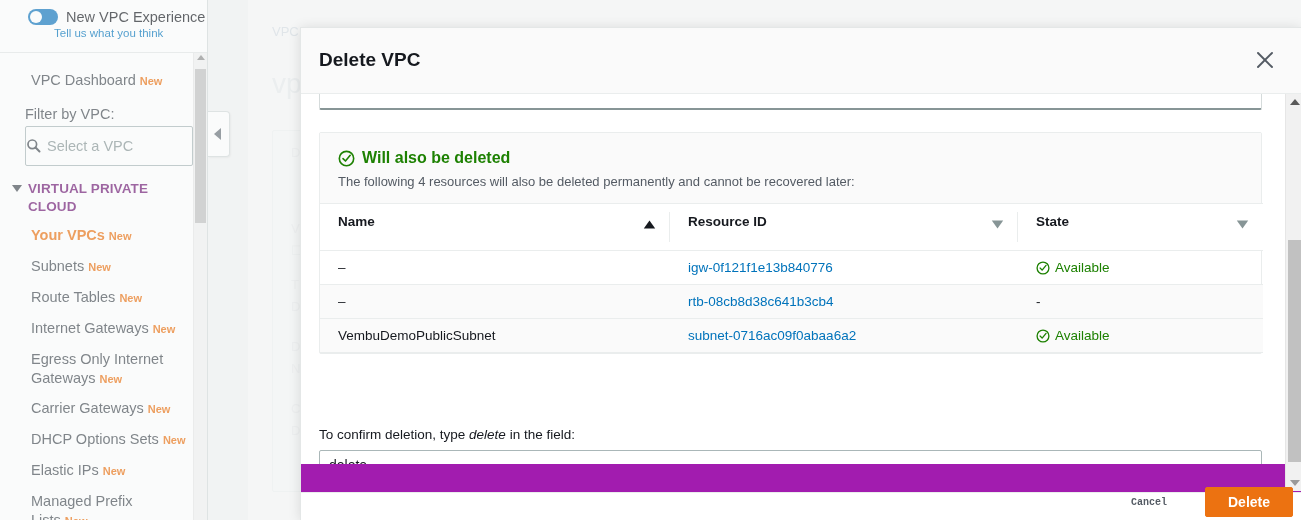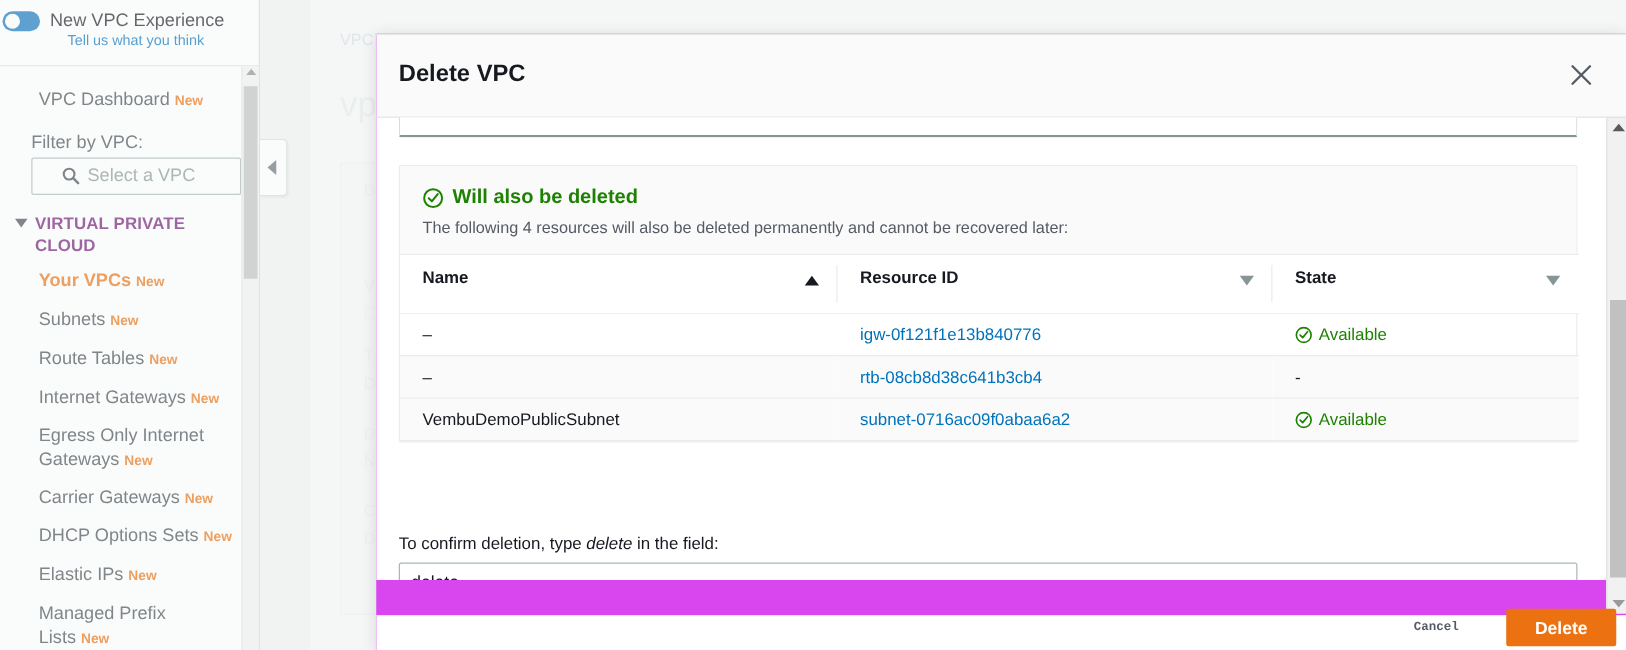--- a/index.html
+++ b/index.html
@@ -32,21 +32,21 @@
   #newexp {
     height: 53px;
     border-bottom: 1px solid #e4e7e7;
     box-sizing: border-box;
     padding-top: 9px;
     position: relative;
   }
   .toggle-row {
     display: flex;
     align-items: center;
-    padding-left: 2px;
+    padding-left: 28px;
   }
   .toggle {
     width: 30px;
     height: 16px;
     border-radius: 9px;
     background: #1076bd;
     position: relative;
     flex: none;
     margin-right: 8px;
   }
@@ -93,26 +93,26 @@
     font-weight: bold;
     margin-left: 4px;
   }
   .filter-label {
     padding: 10px 16px 4px 25px;
     font-size: 14.5px;
     color: #444b52;
   }
   .vpc-select {
     margin: 0 14px 0 25px;
-    height: 30px;
+    height: 40px;
     border: 1px solid #aab7b8;
     border-radius: 2px;
     display: flex;
     align-items: center;
-    padding: 0 23px;
+    padding: 0 0;
     box-sizing: border-box;
     background: #fff;
     cursor: pointer;
   }
   .vpc-select .ph {
     color: #879596;
     font-size: 14.5px;
     margin-left: 6px;
   }
   .group-header {
@@ -229,21 +229,21 @@
     position: absolute;
     left: 0; top: 0; right: 0; bottom: 0;
     background: rgba(242,243,243,0.35);
     z-index: 10;
   }
   #modal {
     position: absolute;
     left: 300px; top: 27px;
     width: 1001px;
     height: 493px;
-    background: #d946ef;
+    background: #a21caf;
     border: 1px solid #e4e7e7;
     border-bottom: none;
     border-right: none;
     box-shadow: 0 1px 12px rgba(0,0,0,0.12);
     z-index: 11;
     box-sizing: border-box;
     overflow: hidden;
   }
   #modal-header {
     height: 66px;

